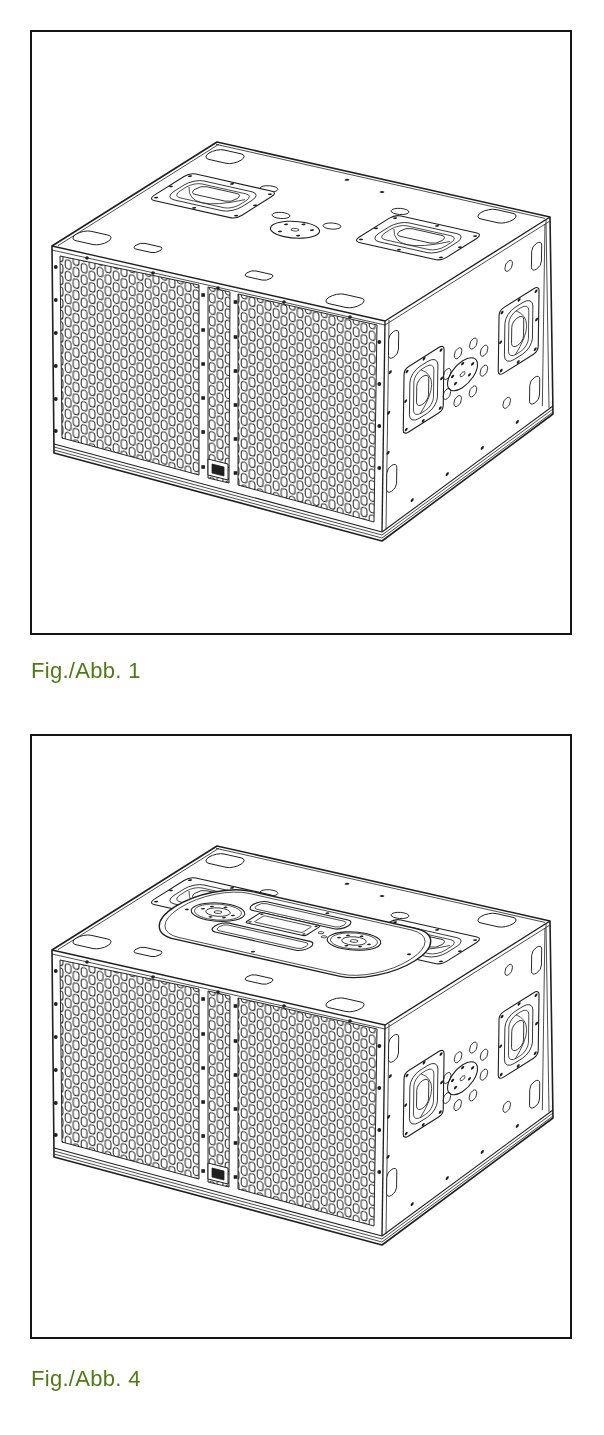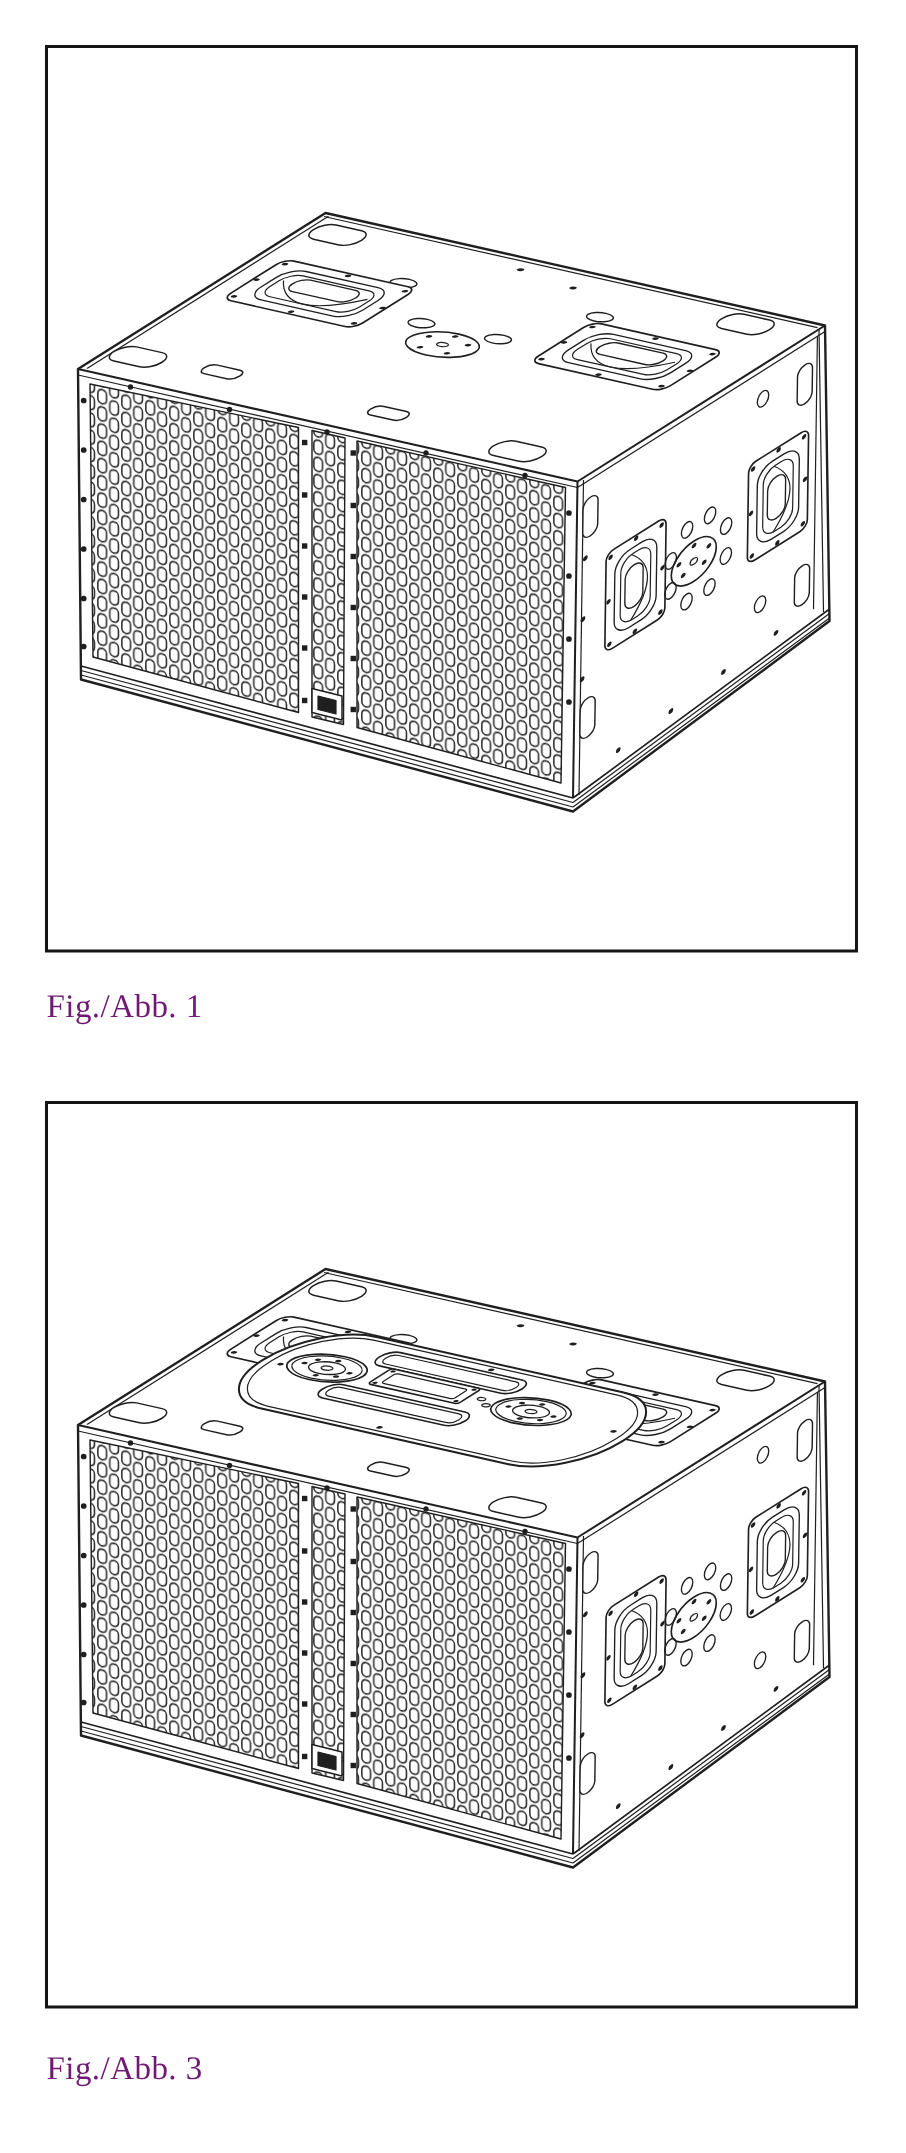--- a/index.html
+++ b/index.html
@@ -11,21 +11,21 @@
     position:absolute;left:30px;width:542px;height:605px;
     border:2px solid #151515;background:#ffffff;box-sizing:border-box;
   }
   #figure-1{top:30px;}
   #figure-2{top:734px;}
   .drawing{position:absolute;left:0;top:0;width:100%;height:100%;}
   .drawing svg{display:block;width:100%;height:100%;}
   .figure-caption{
     position:absolute;left:31px;
     font-size:22px;line-height:26px;font-weight:400;
-    color:#701a75;letter-spacing:.3px;white-space:pre;font-family:Liberation Serif, serif;
+    color:#4d7c0f;letter-spacing:.3px;white-space:pre;
   }
   #caption-1{top:658px;}
   #caption-2{top:1366px;}
 </style>
 </head>
 <body>
 
 <div class="figure-box" id="figure-1">
   <div class="drawing" id="drawing-1">
       <svg viewBox="0 0 538 601" xmlns="http://www.w3.org/2000/svg">
@@ -389,13 +389,13 @@
           <ellipse cx="52" cy="82" rx="1.7" ry="1.2" fill="#1f1f1f" stroke="none" vector-effect="non-scaling-stroke"></ellipse>
           <ellipse cx="268" cy="76" rx="1.7" ry="1.2" fill="#1f1f1f" stroke="none" vector-effect="non-scaling-stroke"></ellipse>
           <ellipse cx="160" cy="49.5" rx="1.7" ry="1.2" fill="#1f1f1f" stroke="none" vector-effect="non-scaling-stroke"></ellipse>
           <ellipse cx="150" cy="114" rx="1.7" ry="1.2" fill="#1f1f1f" stroke="none" vector-effect="non-scaling-stroke"></ellipse>
           <ellipse cx="178" cy="74" rx="2.5" ry="1.4" stroke="#1f1f1f" stroke-width="0.8" fill="none" vector-effect="non-scaling-stroke"></ellipse>
           <ellipse cx="185" cy="78" rx="2.5" ry="1.4" stroke="#1f1f1f" stroke-width="0.8" fill="none" vector-effect="non-scaling-stroke"></ellipse>
         </g>
       </svg>
     </div>
 </div>
-<div class="figure-caption" id="caption-2">Fig./Abb. 3</div>
+<div class="figure-caption" id="caption-2">Fig./Abb. 4</div>
 
 </body></html>

